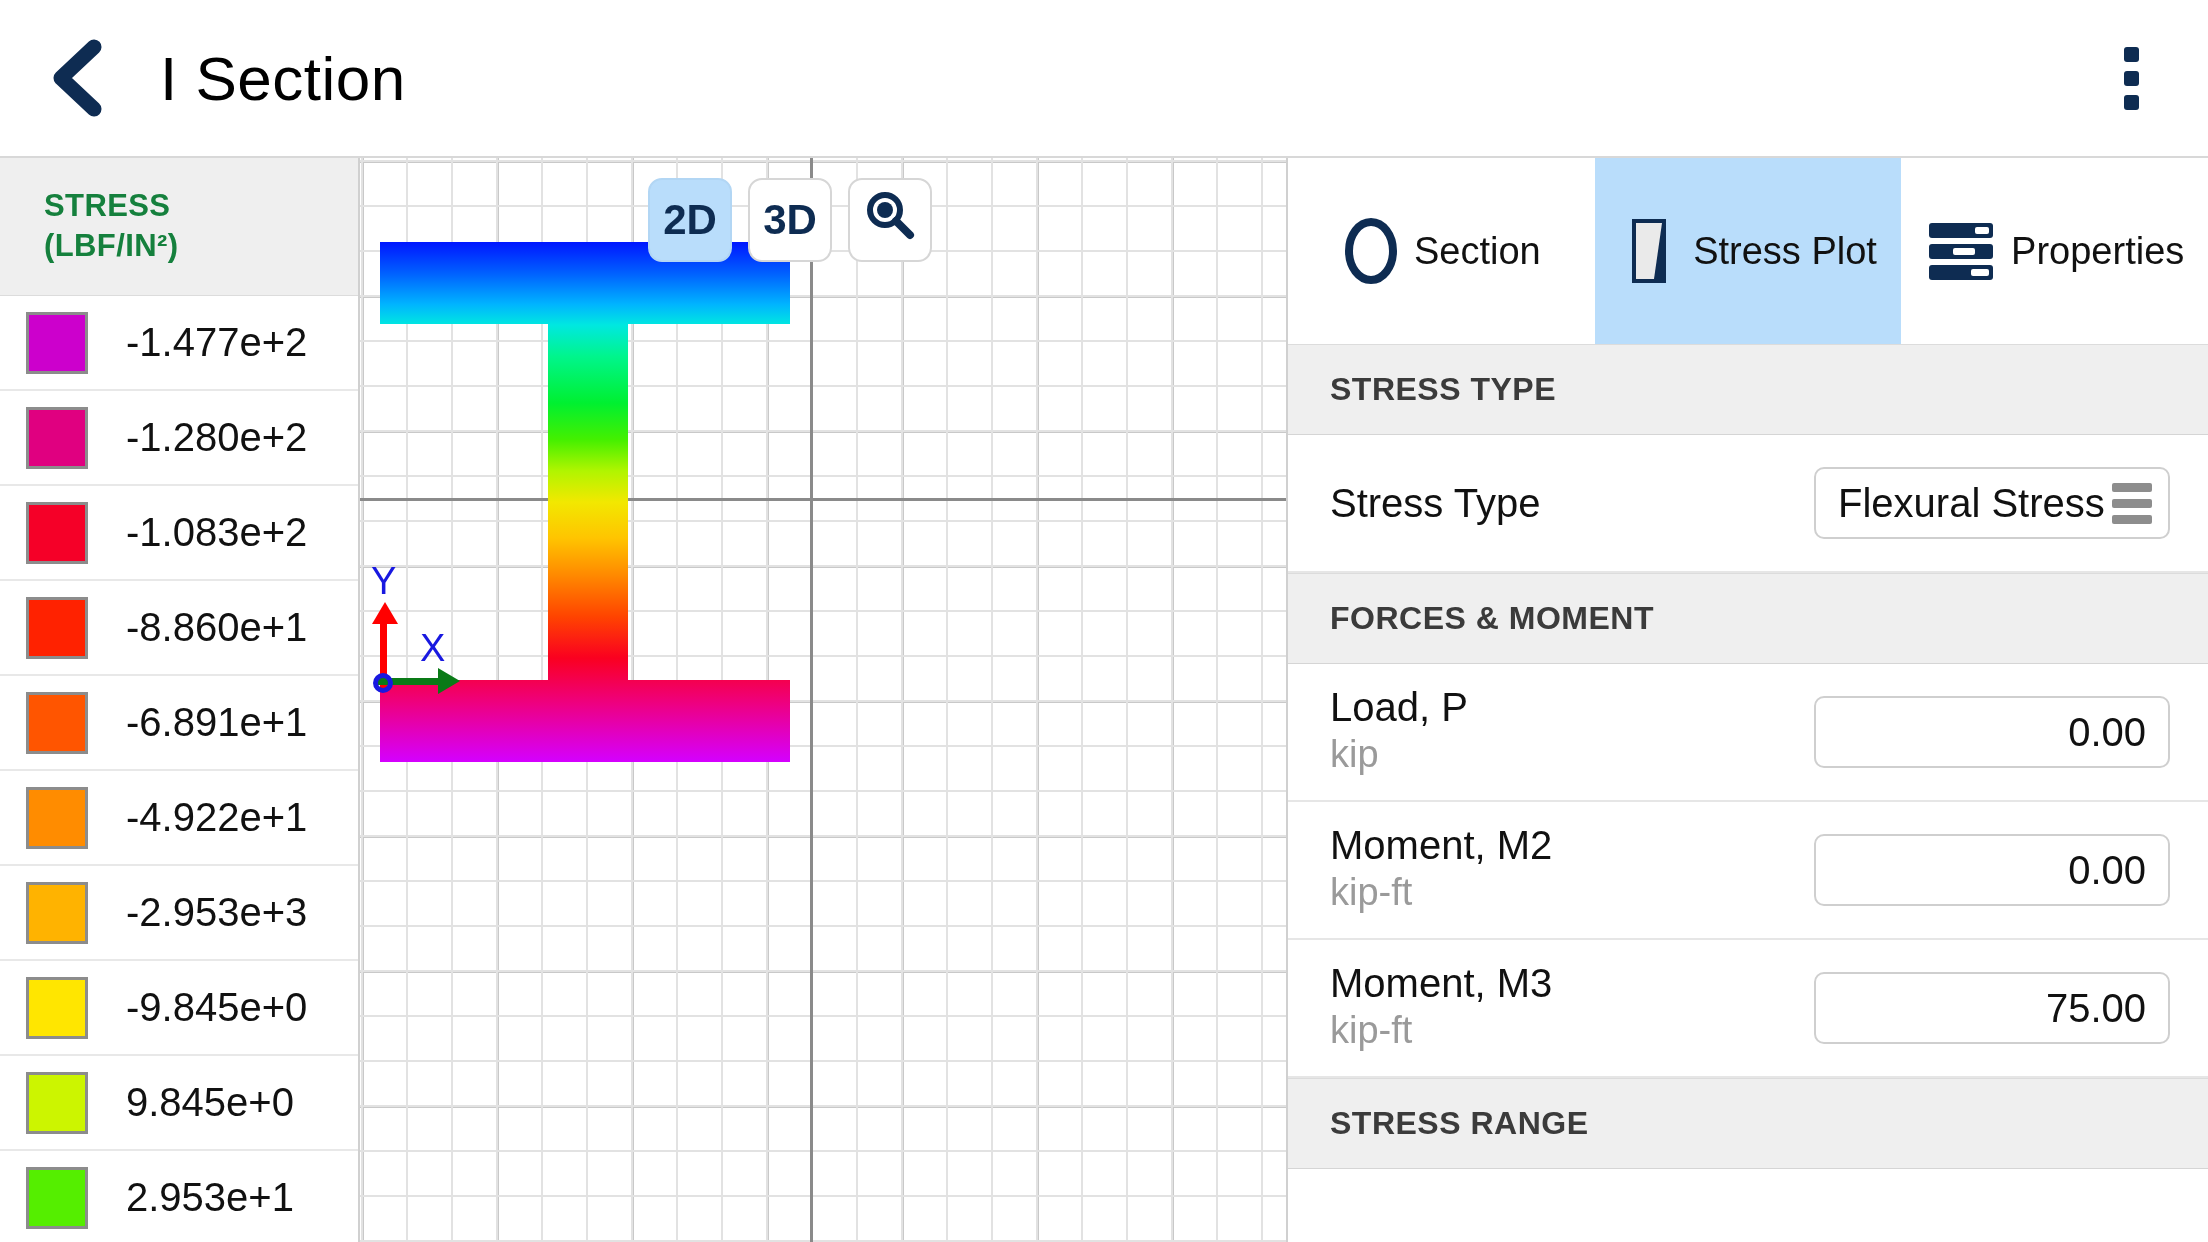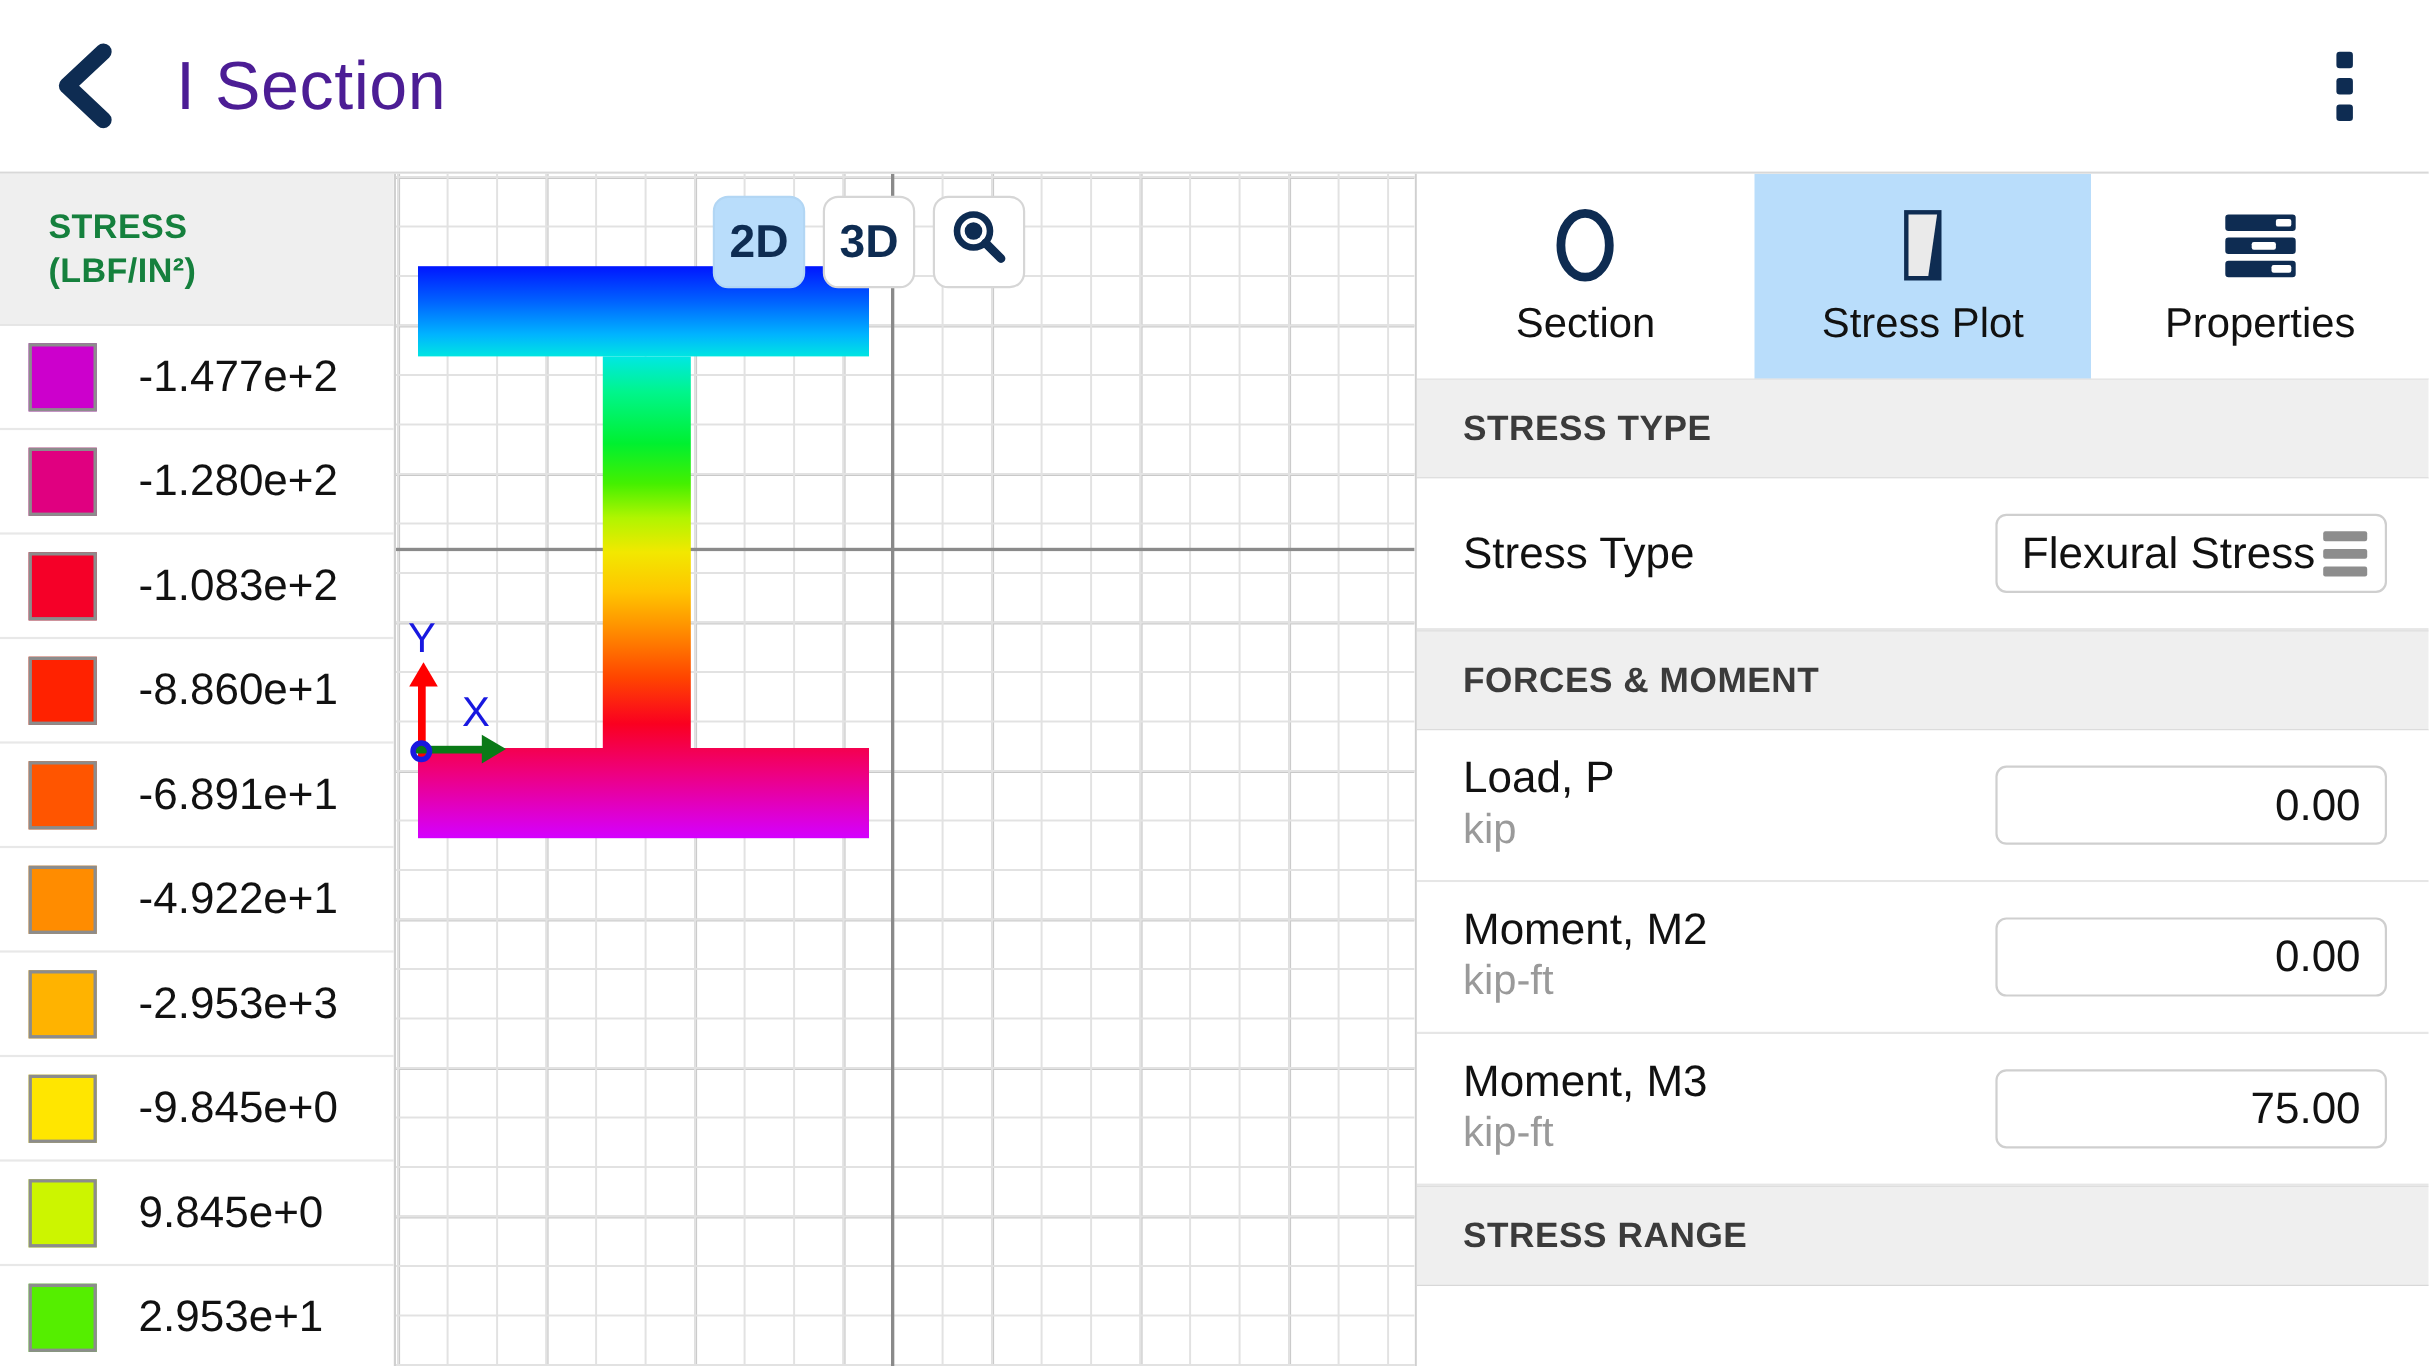--- a/index.html
+++ b/index.html
@@ -25,21 +25,21 @@
   }
   #back-btn {
     width: 110px; height: 110px;
     margin-left: 22px;
     display: flex; align-items: center; justify-content: center;
     cursor: pointer;
   }
   #back-btn svg { display: block; }
   #page-title {
     font-size: 62px;
-    color: #4c1d95;
+    color: #000000;
     font-weight: 400;
     margin-left: 28px;
     letter-spacing: 0.5px;
     white-space: nowrap;
   }
   #overflow-btn {
     position: absolute;
     right: 42px; top: 50%;
     transform: translateY(-50%);
     width: 70px; height: 100px;
@@ -239,21 +239,21 @@
     width: 922px;
     flex: 0 0 922px;
     height: 100%;
     background: #ffffff;
     border-left: 2px solid #d0d0d0;
     overflow: hidden;
   }
   #tabs { display: flex; height: 186px; }
   .tab {
     flex: 1 1 0;
-    display: flex; flex-direction: column;
+    display: flex; 
     align-items: center; justify-content: center;
     gap: 14px;
     cursor: pointer;
     background: #ffffff;
   }
   .tab.active { background: #b9ddfb; }
   .tab-icon { height: 72px; display: flex; align-items: center; justify-content: center; }
   .tab-label { font-size: 38px; color: #111111; white-space: nowrap; }
 
   .section-header {

